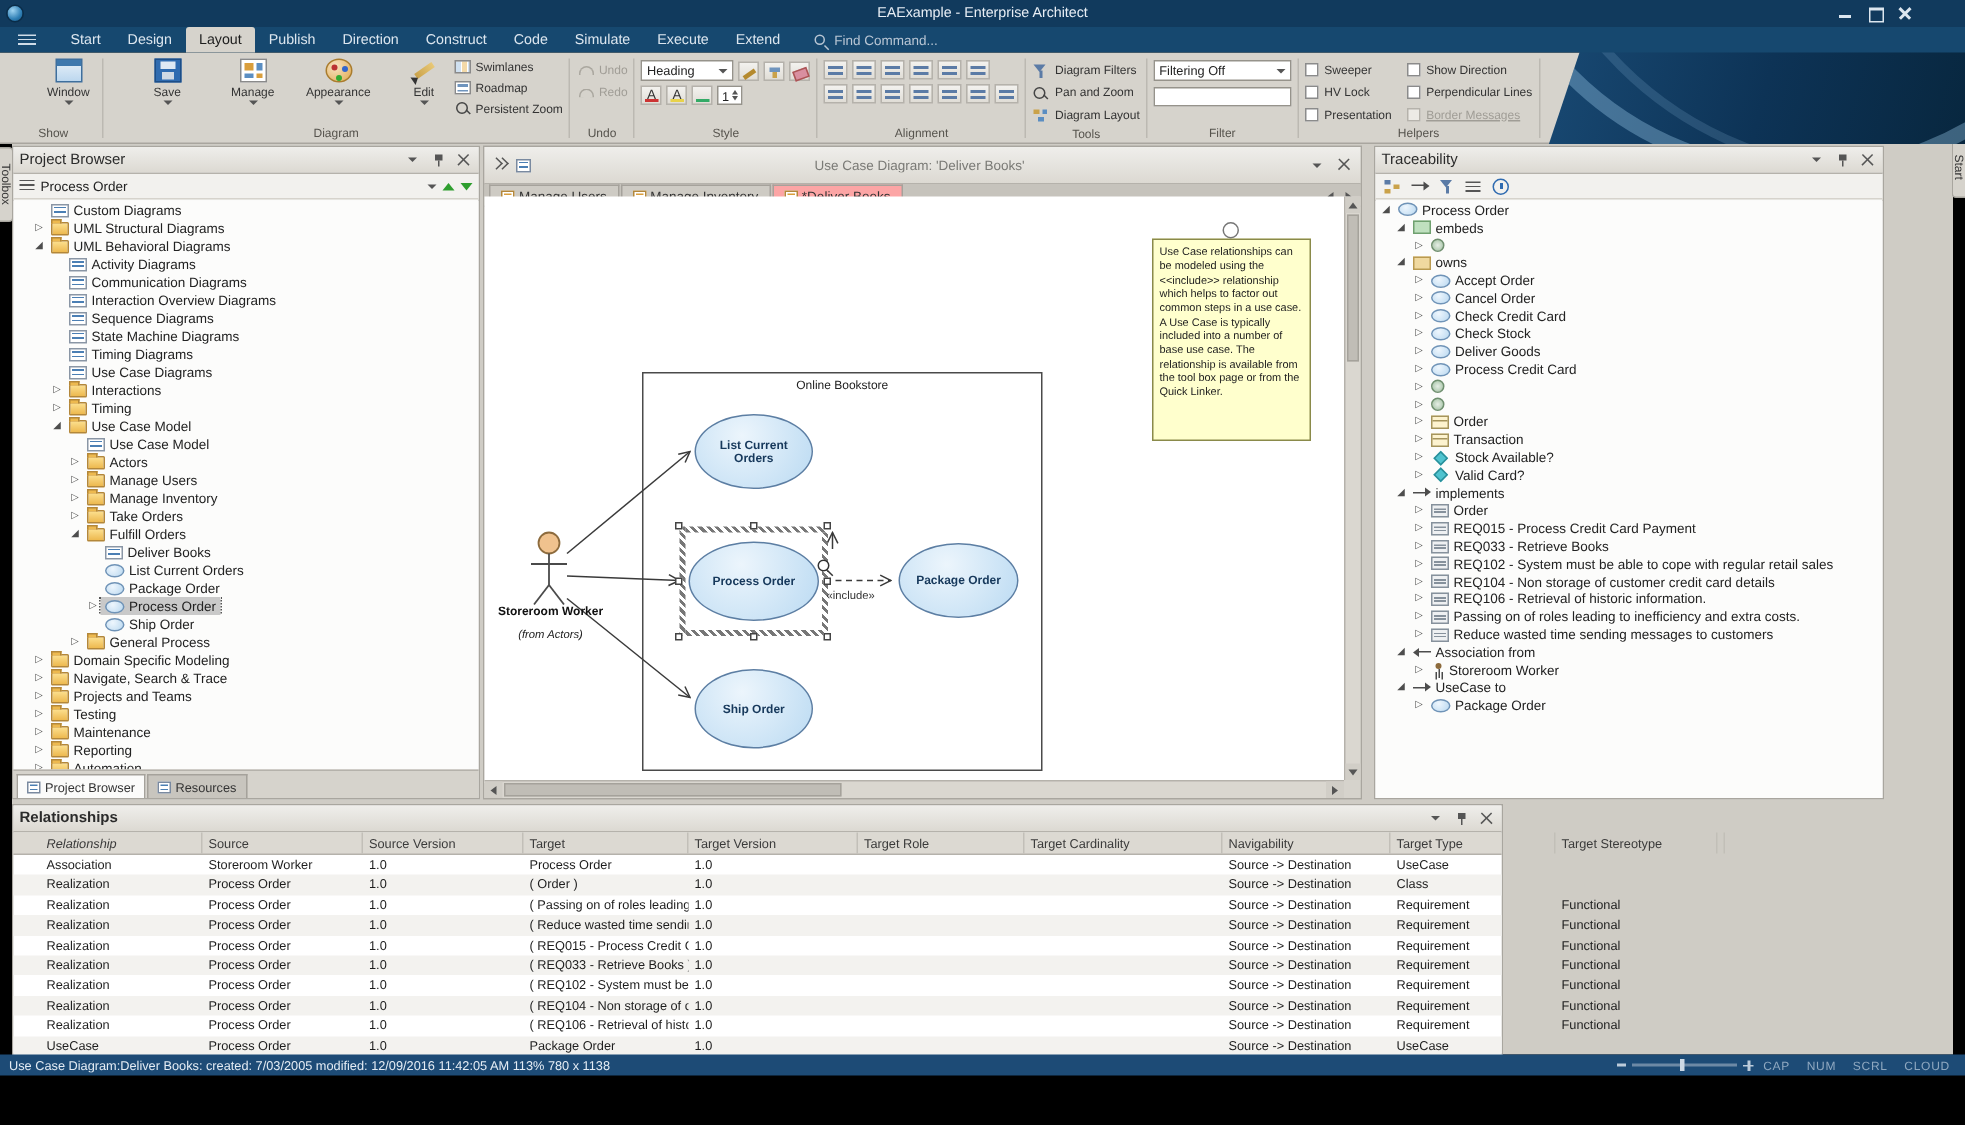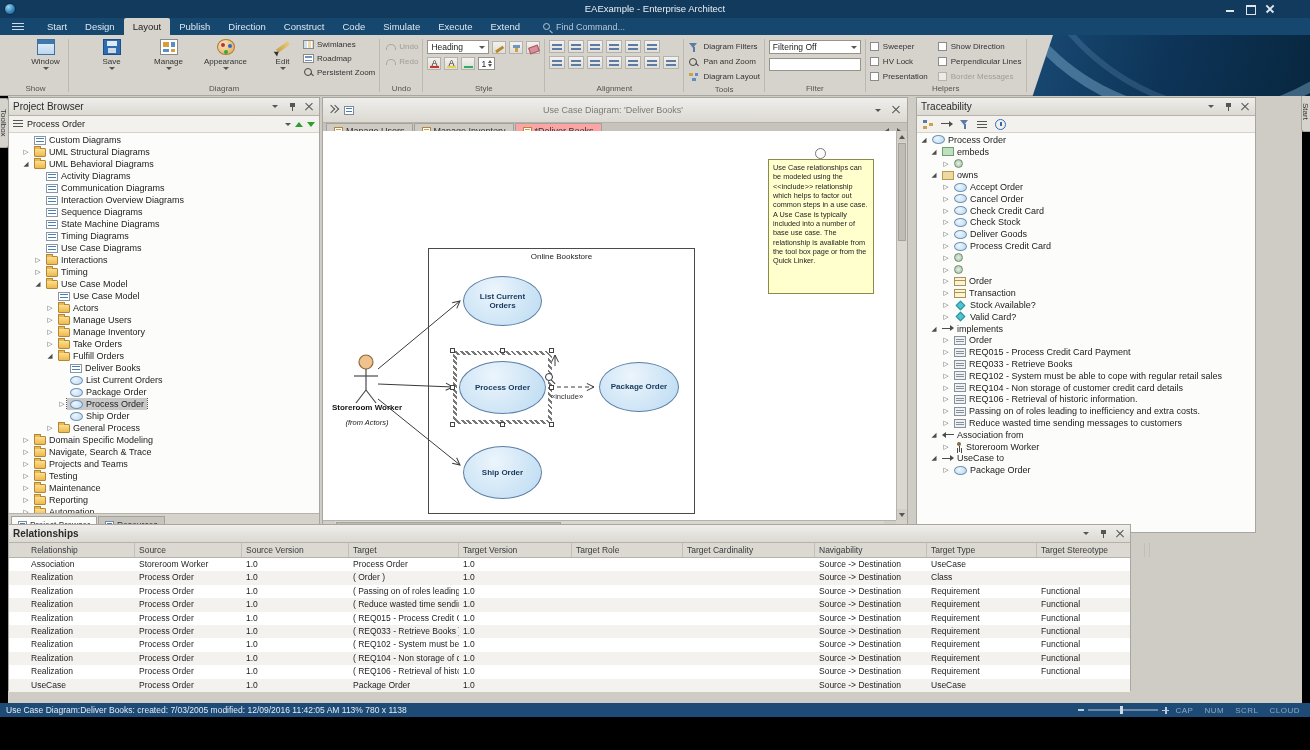--- a/index.html
+++ b/index.html
@@ -112,21 +112,21 @@
   .tic-layout::before{content:"";position:absolute;inset:1px;background:
       linear-gradient(#caa24a,#caa24a) 0 0/4px 3px no-repeat,
       linear-gradient(#5b8ec2,#5b8ec2) 6px 0/4px 3px no-repeat,
       linear-gradient(#5b8ec2,#5b8ec2) 3px 5px/4px 3px no-repeat;}
   .filtercol{display:flex;flex-direction:column;gap:4px;padding-top:3px;}
   .ftxt{width:92px;height:13px;border:1px solid #96938b;background:#fff;font-size:8.5px;padding:0 3px;font-family:"Liberation Sans",sans-serif;}
   .helpwrap{display:flex;gap:10px;padding-top:3px;}
   .hcol{display:flex;flex-direction:column;gap:3px;}
   .ck{display:flex;align-items:center;gap:4px;font-size:8px;color:#333;height:12px;white-space:nowrap;}
   .ck .box{width:9px;height:9px;background:#fff;border:1px solid #8b8b8b;flex:none;}
-  .ck.disabled{color:#a09d96;}
+  .ck.disabled{color:#a09d96;text-decoration:underline;}
   .ck.disabled .box{border-color:#b5b2ab;background:#eceae5;}
 
   
   .dock{position:absolute;left:0;top:96px;width:1310px;height:607px;background:#000;}
   .dock-in{position:absolute;left:8px;top:0;width:1294px;height:607px;background:#cfccc5;}
   .edge-tab{position:absolute;background:#d6d3cc;color:#333;font-size:8px;
             writing-mode:vertical-rl;text-align:center;border:1px solid #a9a69f;}
   .edge-left{left:0;top:98px;width:9px;height:50px;border-left:none;border-radius:0 3px 3px 0;}
   .edge-right{right:0;top:90px;width:9px;height:42px;border-right:none;border-radius:3px 0 0 3px;}
 
@@ -249,27 +249,27 @@
   .trt-r::after{content:"";position:absolute;right:0;top:2px;border-left:4px solid #4d4d4d;border-top:3px solid transparent;border-bottom:3px solid transparent;}
   .trt-f::before{content:"";position:absolute;left:2px;top:1px;border-left:4.5px solid transparent;border-right:4.5px solid transparent;border-top:5px solid #5b7ba6;}
   .trt-f::after{content:"";position:absolute;left:6px;top:5px;width:1.5px;height:5px;background:#5b7ba6;}
   .trt-m::before{content:"";position:absolute;left:1px;top:2px;width:10px;height:7px;background:repeating-linear-gradient(#555 0 1px,transparent 1px 3px);}
   .trt-help::before{content:"";position:absolute;left:1px;top:0;width:9px;height:9px;border:1.4px solid #2f6bb0;border-radius:50%;}
   .trt-help::after{content:"";position:absolute;left:5.5px;top:3.5px;width:2px;height:3.5px;background:#2f6bb0;}
   .tr-tree{position:absolute;left:0;right:0;top:36px;bottom:0;background:#fcfcfb;overflow:hidden;}
   .tr-tree .trow{height:11.8px;}
 
   
-  .rel-panel{left:8px;top:524px;width:1123px;height:167px;}
+  .rel-panel{left:8px;top:536px;width:994px;height:167px;}
   .rel-hdr-title{font-weight:bold;font-size:10px;color:#2b2b2b;flex:1;}
   .rel-cols{display:grid;grid-template-columns:126px 107px 107px 110px 113px 111px 132px 112px 110px 108px 1fr;
             height:15px;background:#dcd9d2;border-bottom:1px solid #b5b2ab;}
   .rel-cols span{font-size:8.5px;color:#3a3a3a;line-height:15px;padding-left:4px;border-right:1px solid #c2bfb8;
                  white-space:nowrap;overflow:hidden;}
-  .rel-cols span:first-child{padding-left:22px;}
+  .rel-cols span:first-child{padding-left:22px;font-style:italic;}
   .rel-body{background:#fff;}
   .rel-row{display:grid;grid-template-columns:126px 107px 107px 110px 113px 111px 132px 112px 110px 108px 1fr;height:13.4px;}
   .rel-row:nth-child(even){background:#f3f2ef;}
   .rel-row span{font-size:8.5px;color:#1d1d1d;line-height:13.4px;padding-left:4px;white-space:nowrap;overflow:hidden;}
   .rel-row span:first-child{padding-left:22px;}
 
   
   .statusbar{position:absolute;left:0;top:703px;width:1310px;height:14px;background:#1d4b76;display:flex;align-items:center;
              padding:0 10px 0 6px;gap:6px;z-index:6;}
   .sb-info{font-size:8.5px;color:#e4ecf4;flex:1;white-space:nowrap;overflow:hidden;}

